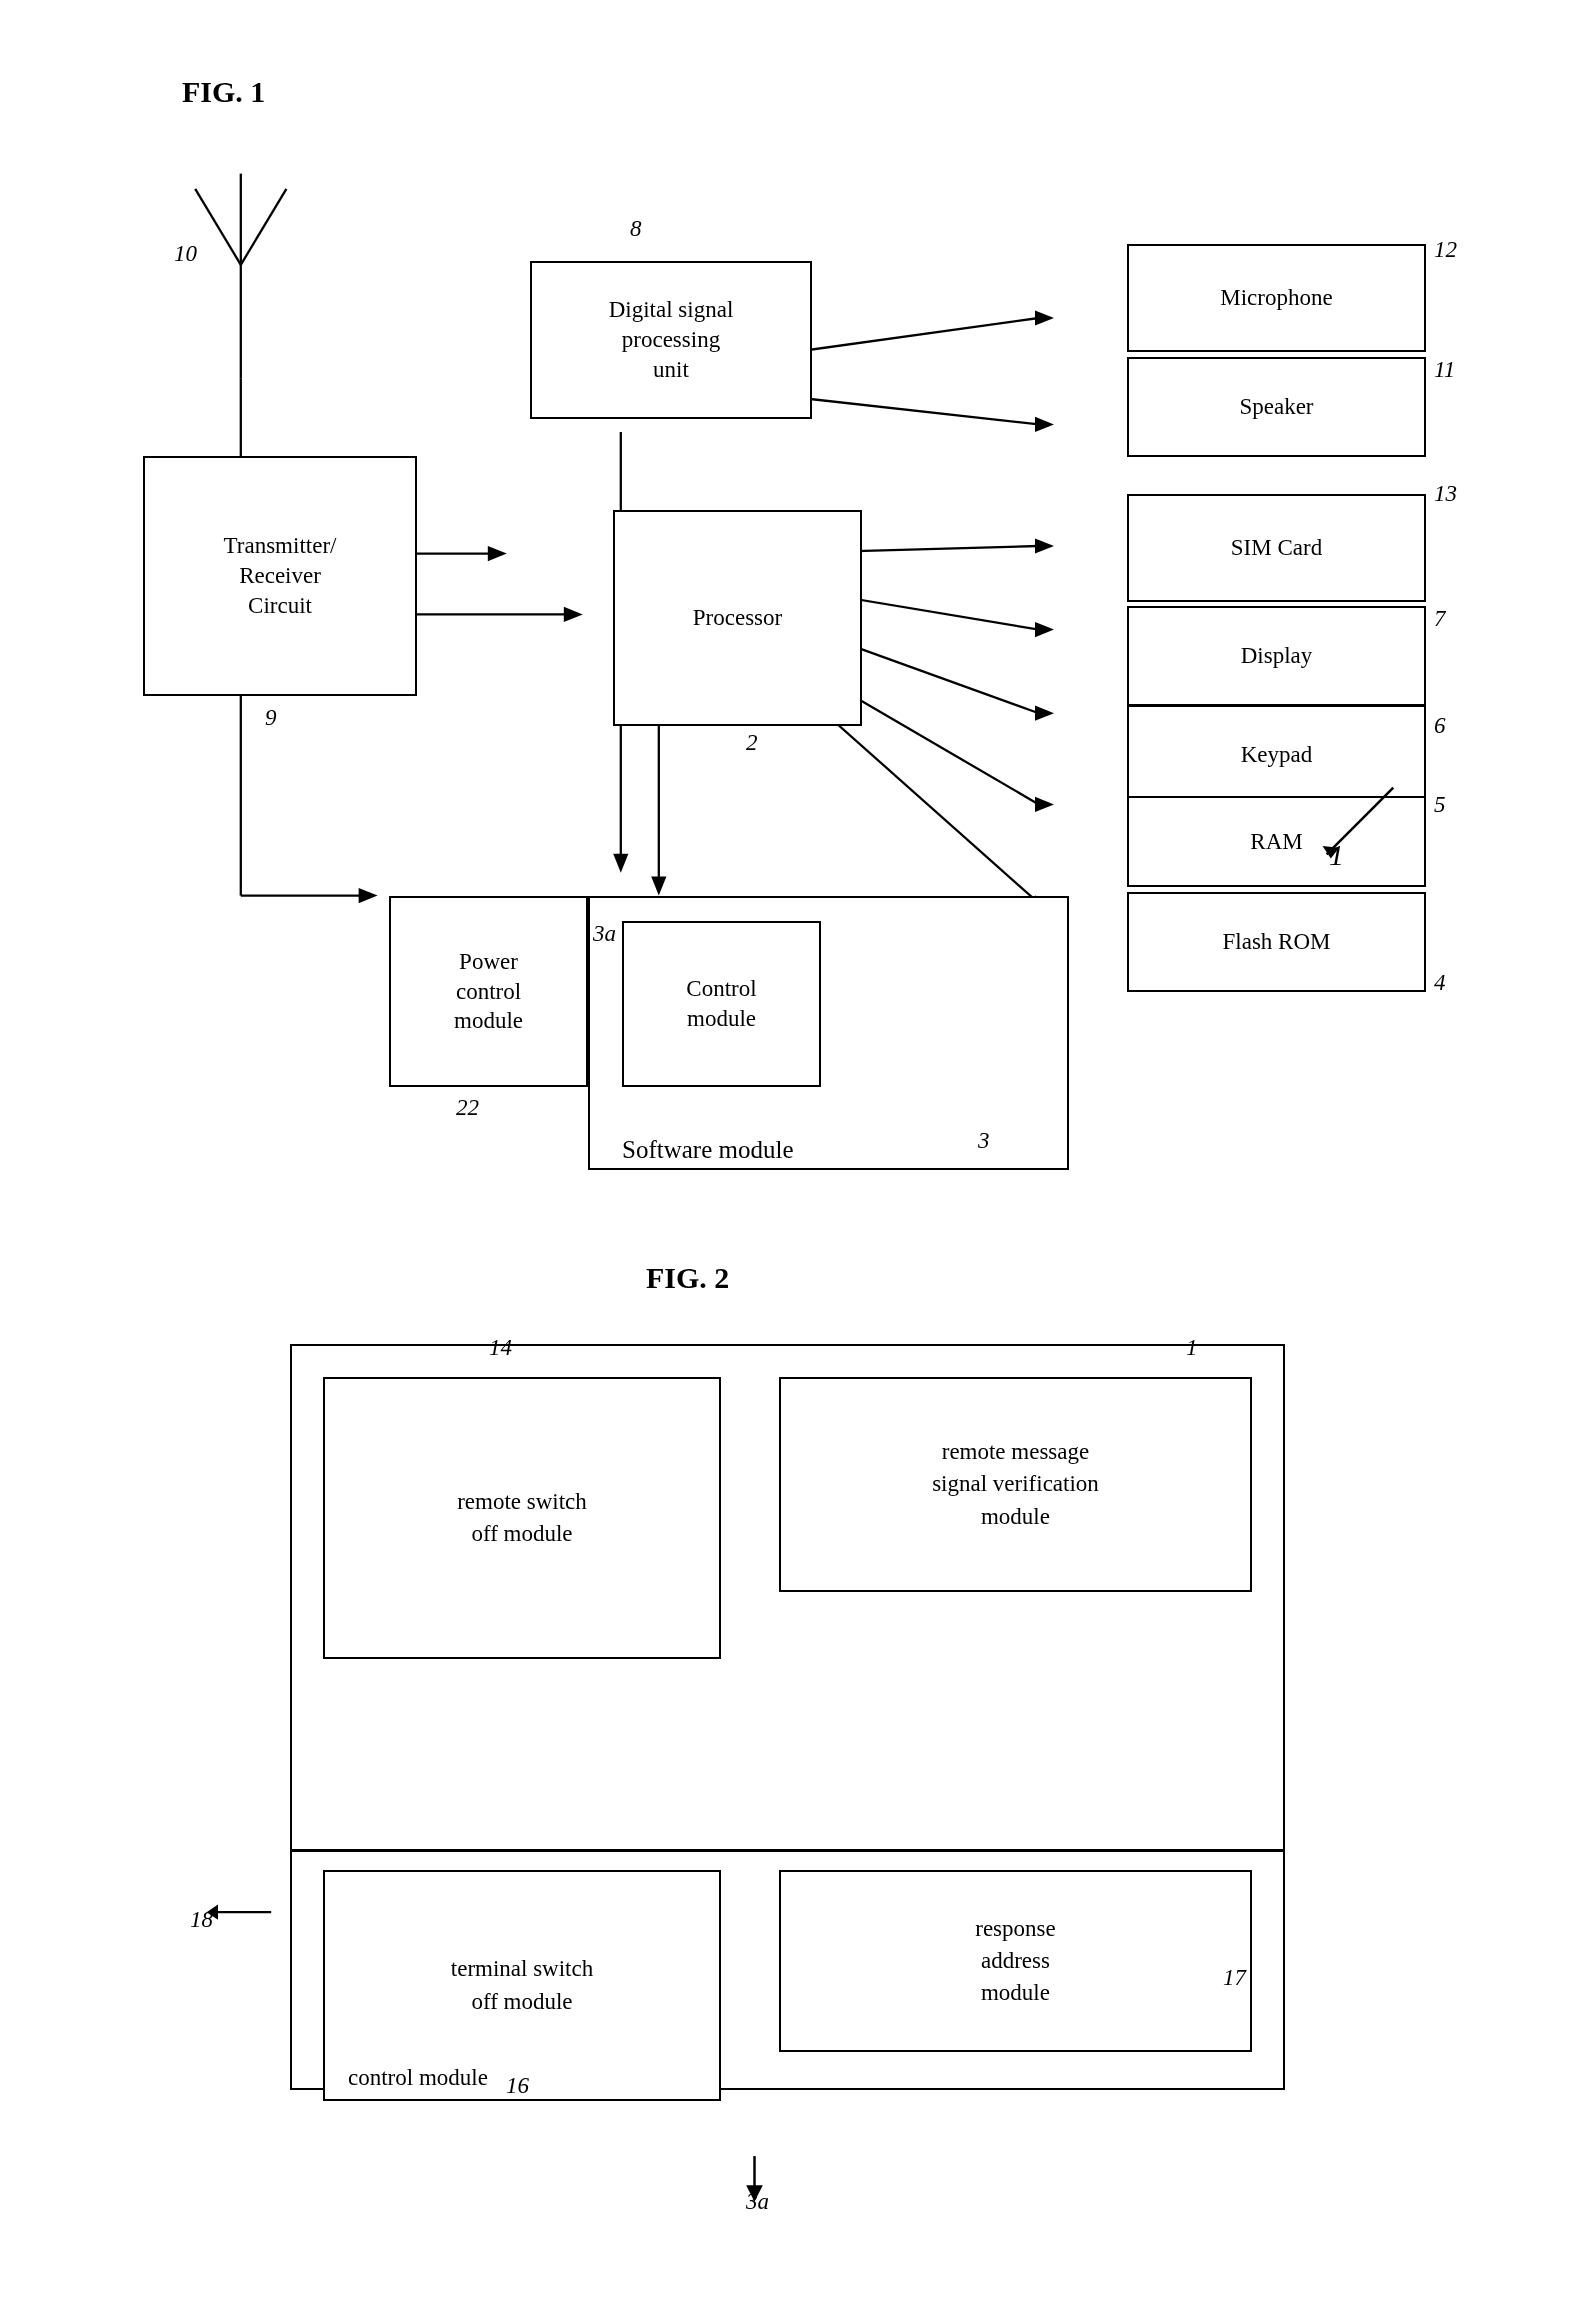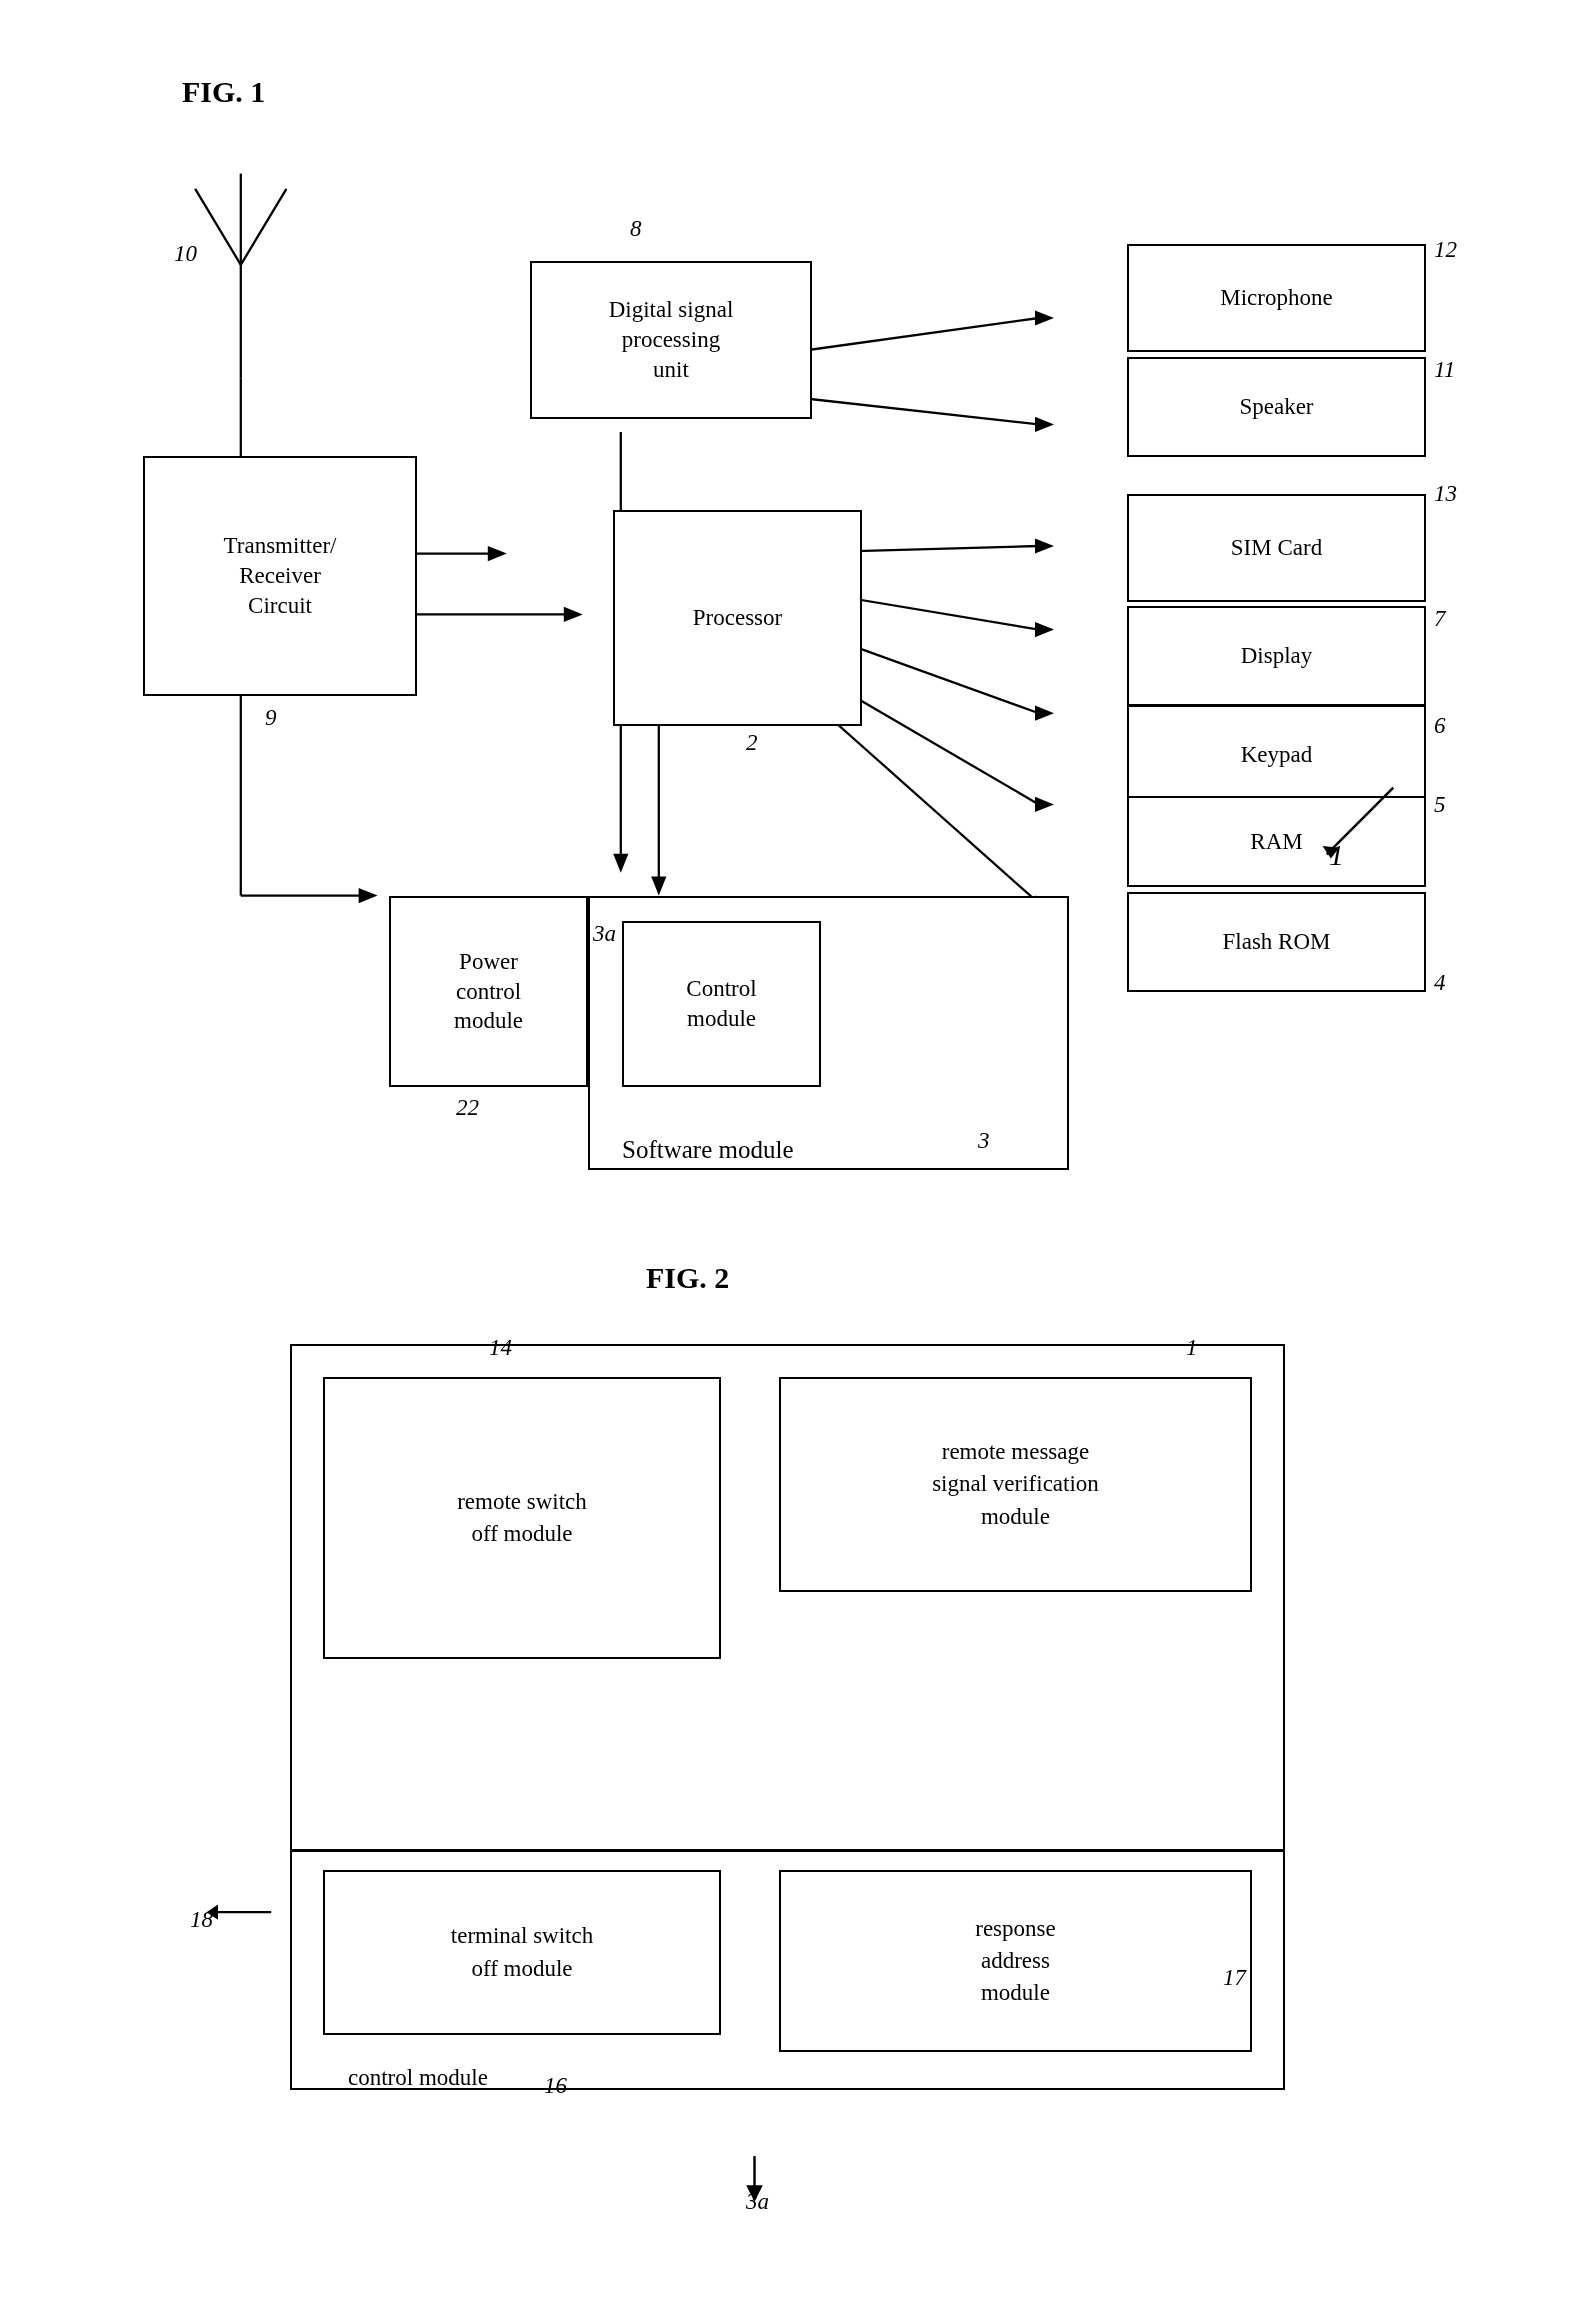--- a/index.html
+++ b/index.html
@@ -270,25 +270,25 @@
     </div>
     <div class="num-label" style="left:423px; top:91px;">14</div>
 
     <div class="inner-box" style="left:713px; top:133px; width:473px; height:215px;">
       <span style="white-space:pre-line;">remote message
 signal verification
 module</span>
     </div>
     <div class="num-label" style="left:1120px; top:91px;">1</div>
 
-    <div class="inner-box" style="left:257px; top:626px; width:398px; height:165px;">
+    <div class="inner-box" style="left:257px; top:626px; width:398px; height:231px;">
       <span style="white-space:pre-line;">terminal switch
 off module</span>
     </div>
-    <div class="num-label" style="left:440px; top:829px;margin-left:38px;">16</div>
+    <div class="num-label" style="left:440px; top:829px;">16</div>
 
     <div class="inner-box" style="left:713px; top:626px; width:473px; height:182px;">
       <span style="white-space:pre-line;">response
 address
 module</span>
     </div>
     <div class="num-label" style="left:1157px; top:721px;">17</div>
 
     <div style="position:absolute; left:282px; top:821px; font-size:23px;">control module</div>
 

